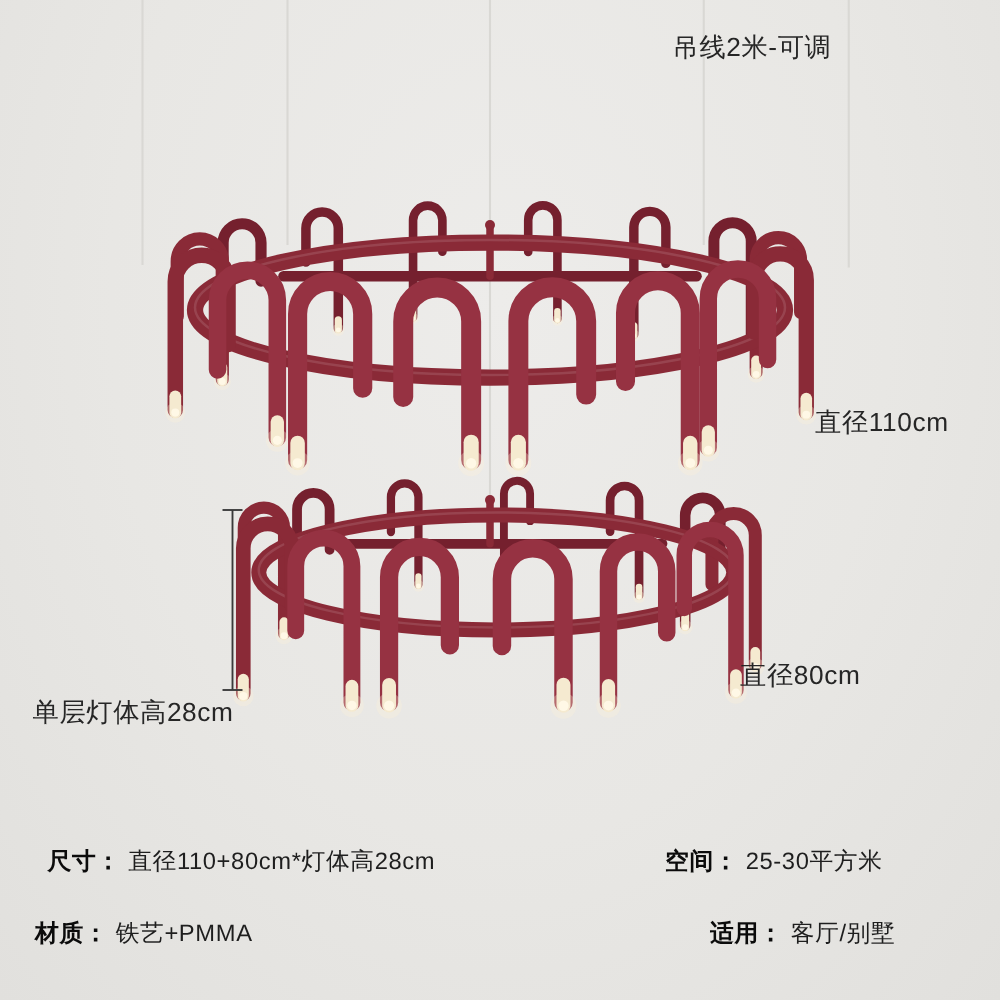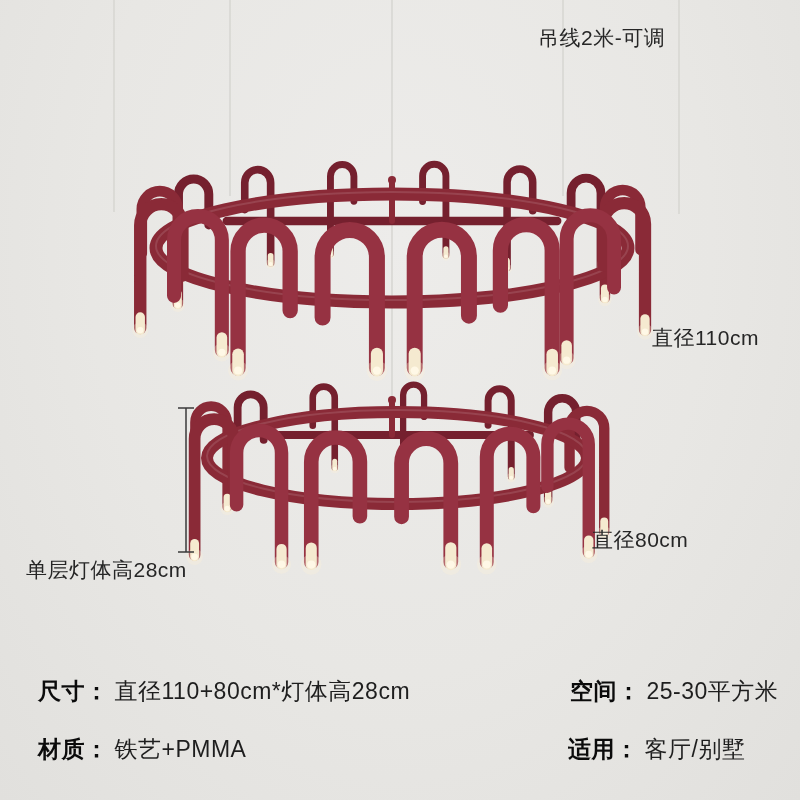--- a/index.html
+++ b/index.html
@@ -3,21 +3,21 @@
 <meta charset="utf-8">
 <style>
   html,body{margin:0;padding:0;background:#d8d7d4;}
   .stage{
     position:relative;width:800px;height:800px;overflow:hidden;
     background:radial-gradient(ellipse at 50% 30%, #edecea 0%, #e8e7e4 55%, #e1e0dd 100%);
     font-family:"Liberation Sans","DejaVu Sans",sans-serif;
   }
   #scene{position:absolute;left:0;top:0;}
   .ann{position:absolute;font-size:21px;color:#262626;letter-spacing:.5px;white-space:nowrap;}
-  .spec{position:absolute;font-size:23px;color:#1e1e1e;white-space:nowrap;letter-spacing:.5px;}
+  .spec{position:absolute;font-size:19px;color:#1e1e1e;white-space:nowrap;letter-spacing:.5px;}
   .spec .lbl{font-weight:700;color:#0b0b0b;margin-right:6px;}
 </style>
 </head>
 <body>
 
 <div class="stage">
 
   <svg id="scene" width="800" height="800" viewBox="0 0 800 800">
     <g id="wires">
         <line x1="114" y1="0" x2="114" y2="212" stroke="#d9d8d4" stroke-width="1.7"></line>
@@ -168,25 +168,25 @@
   <div class="ann" style="left:652px;top:324px;">直径110cm</div>
 
   <div class="ann" style="left:592px;top:526px;text-align:center;">直径80cm</div>
 
   <div class="ann" style="left:26px;top:556px;">单层灯体高28cm</div>
 
   <div class="spec" style="left:38px;top:676px;">
     <span class="lbl">尺寸：</span><span>直径110+80cm*灯体高28cm</span>
   </div>
 
-  <div class="spec" style="left:532px;top:676px;margin-left:38px;">
+  <div class="spec" style="left:532px;top:676px;">
     <span class="lbl">空间：</span><span>25-30平方米</span>
   </div>
 
-  <div class="spec" style="left:38px;top:734px;">
+  <div class="spec" style="left:28px;top:734px;">
     <span class="lbl">材质：</span><span>铁艺+PMMA</span>
   </div>
 
   <div class="spec" style="left:532px;top:734px;margin-left:36px;">
     <span class="lbl">适用：</span><span>客厅/别墅</span>
   </div>
 
 </div>
 
 </body></html>

